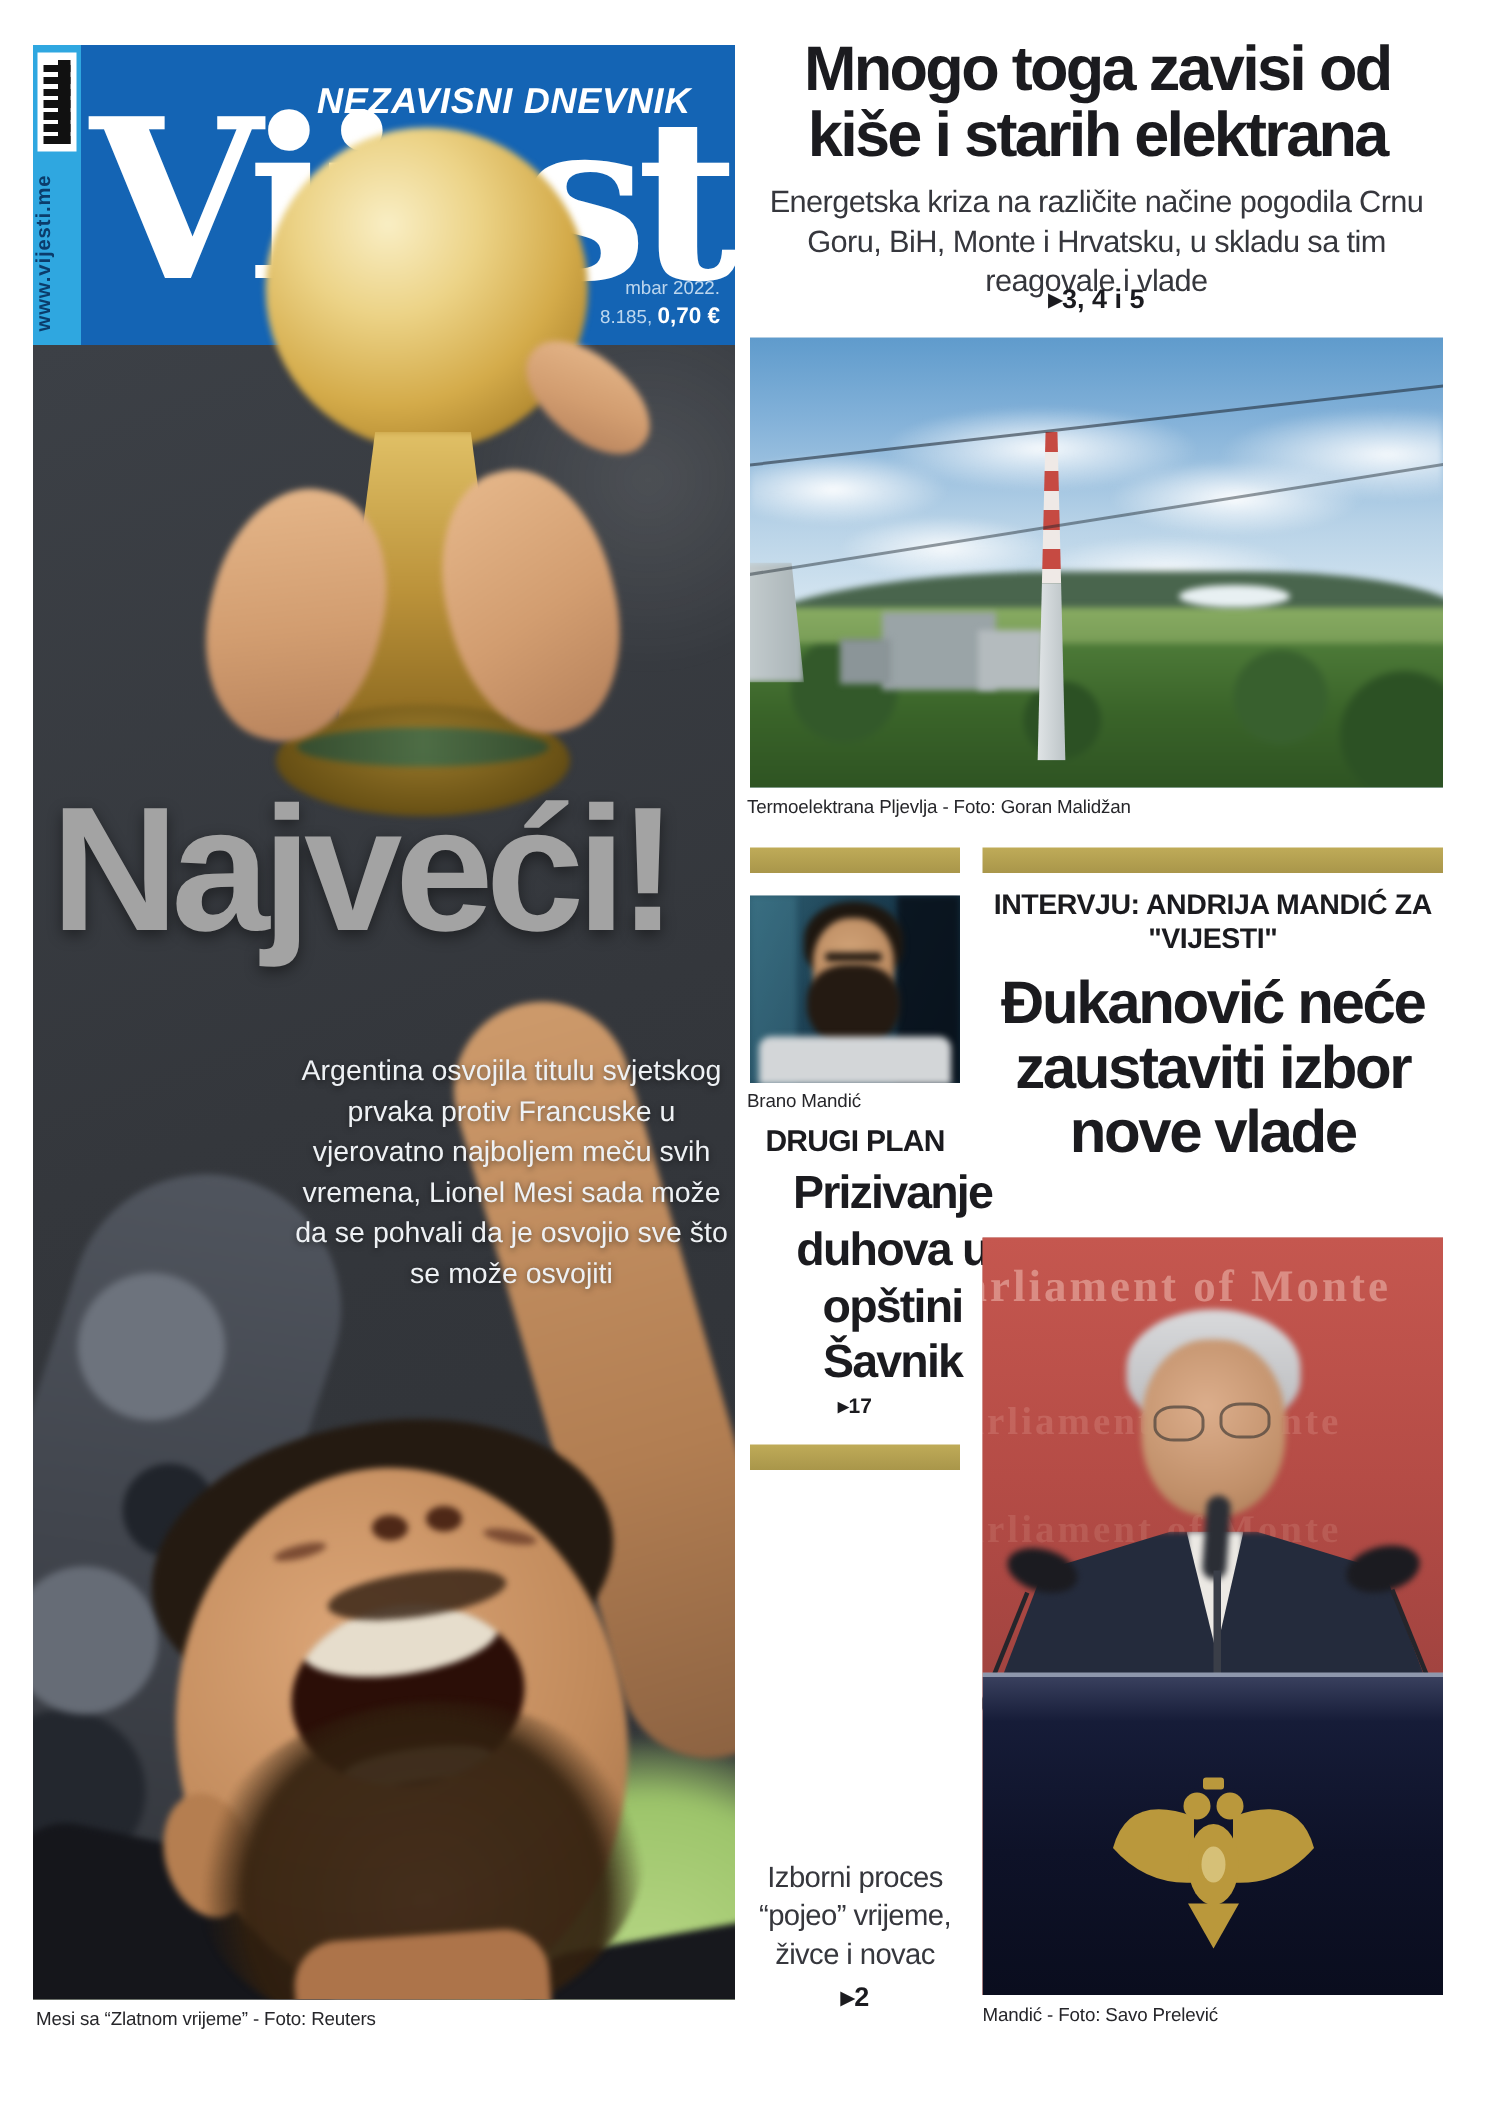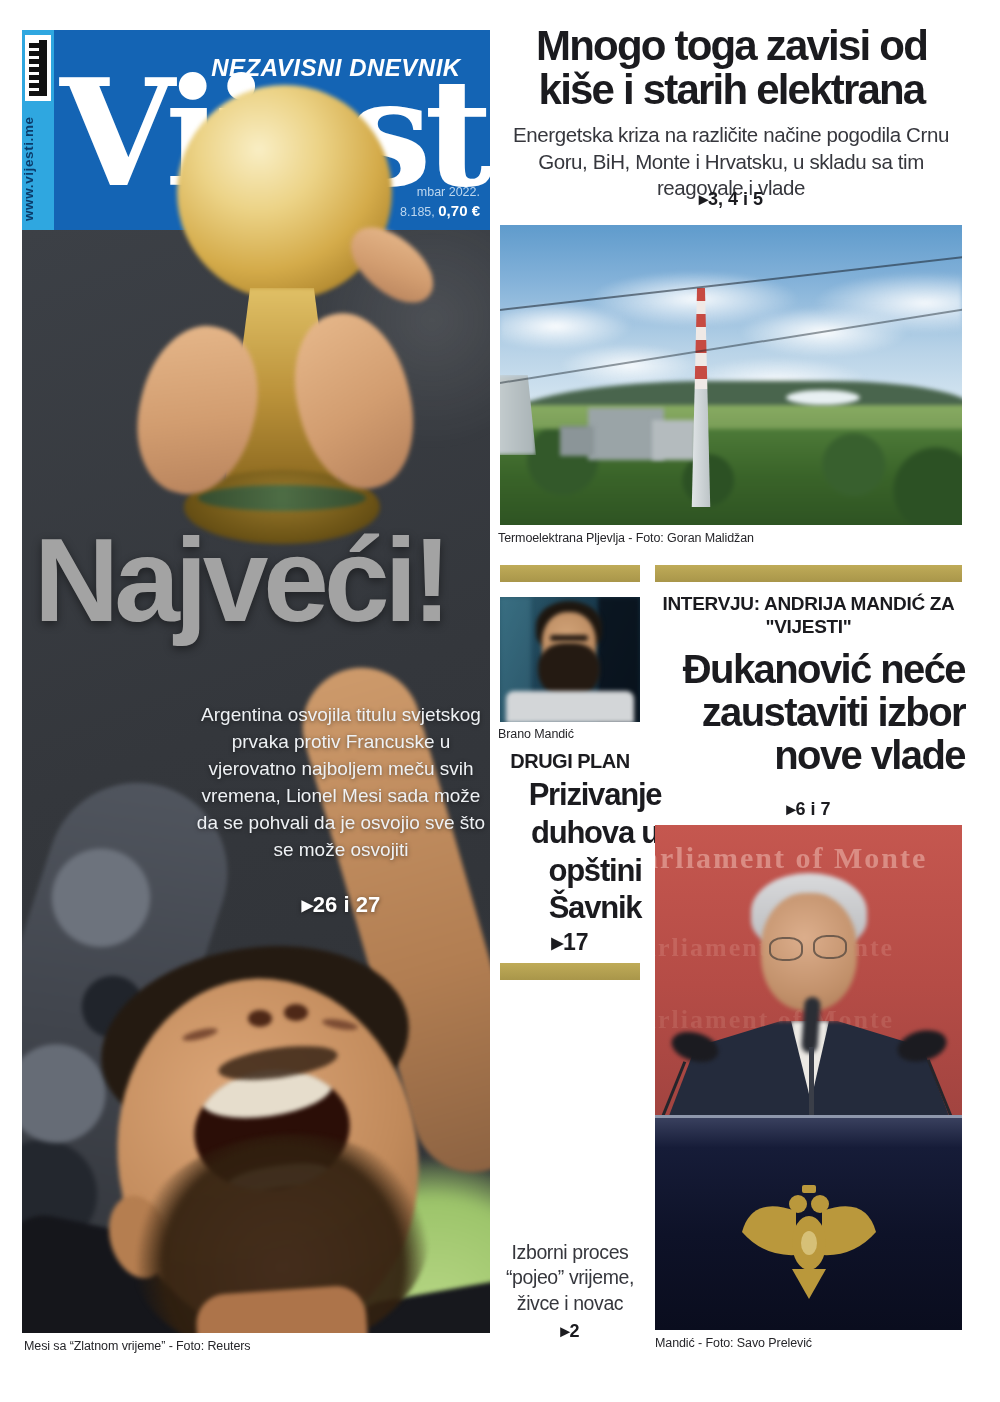--- a/index.html
+++ b/index.html
@@ -186,32 +186,32 @@
     background:radial-gradient(circle at 45% 35%, #d0a277 0%, #b8875d 70%, #9a6c46 100%); }
   .bp-brow { left:50px; top:38px; width:38px; height:6px; background:#241a12; border-radius:3px; }
   .bp-beard { left:38px; top:46px; width:62px; height:56px; border-radius:42% 42% 50% 50%; background:#241a12; }
   .bp-shirt { left:6px; top:94px; width:128px; height:32px; border-radius:8px 8px 0 0; background:#d3d6d8; }
   #bp-caption { left:498px; top:727px; }
 
   #dp-kicker { left:492px; top:750px; width:156px; text-align:center;
     font-weight:bold; font-size:20px; letter-spacing:-.5px; }
   #dp-headline { left:517px; top:776px; width:156px; text-align:center;
     font-weight:bold; font-size:31px; line-height:1.22; letter-spacing:-1.2px; }
-  #dp-ref { left:492px; top:929px; width:156px; text-align:center; font-weight:bold; font-size:23px; }
+  #dp-ref { left:492px; top:929px; width:156px; text-align:center; font-weight:bold; font-size:14px; }
 
   #sv-headline { left:492px; top:990px; width:156px; text-align:center;
     font-weight:bold; font-size:31px; line-height:1.24; letter-spacing:-1.2px; }
   #sv-deck { left:492px; top:1240px; width:156px; text-align:center;
     font-size:19.5px; line-height:1.3; color:#36373d; font-weight:500; letter-spacing:-.4px; }
   #sv-ref { left:492px; top:1320px; width:156px; text-align:center; font-weight:bold; font-size:18px; }
 
   
   #iv-kicker { left:655px; top:592px; width:307px; text-align:center;
     font-weight:bold; font-size:19px; line-height:1.22; letter-spacing:-.3px; }
-  #iv-headline { left:652px; top:648px; width:313px; text-align:right;
+  #iv-headline { left:652px; top:648px; width:313px; text-align:center;
     font-weight:bold; font-size:40px; line-height:1.08; letter-spacing:-1.6px; }
   #iv-ref { left:655px; top:798px; width:307px; text-align:center; font-weight:bold; font-size:18px; }
 
   #iv-photo { left:655px; top:825px; width:307px; height:505px; overflow:hidden; background:#b04a45; }
   .iv-red { left:0; top:0; width:100%; height:290px;
     background:linear-gradient(180deg,#c5574f 0%, #b54c46 55%, #a24440 100%); }
   .iv-bktext { position:absolute; left:-12px; top:16px; width:150%;
     font-family:"Liberation Serif", serif; font-weight:bold; font-size:30px;
     color:rgba(255,226,214,.4); letter-spacing:2px; white-space:nowrap; }
   .iv-bktext2 { top:108px; color:rgba(255,220,205,.16); font-size:26px; }
@@ -289,21 +289,20 @@
       <div class="abs t-base soft"></div>
       <div class="abs t-base-ring soft"></div>
       <div class="abs hand h1 soft"></div>
       <div class="abs hand h2 soft"></div>
       <div class="abs hand h3 soft"></div>
     </div>
 
     <div id="cover-text">
       <div id="cover-headline">Najveći!</div>
       <div id="cover-deck">Argentina osvojila titulu svjetskog prvaka protiv Francuske u vjerovatno najboljem meču svih vremena, Lionel Mesi sada može da se pohvali da je osvojio sve što se može osvojiti</div>
-      <div id="cover-ref">▸26 i 27</div>
     </div>
   </div>
 
   <div id="cover-caption" class="abs caption">Mesi sa “Zlatnom vrijeme” - Foto: Reuters</div>
 
   <div id="lead-headline" class="abs ink">Mnogo toga zavisi od kiše i starih elektrana</div>
   <div id="lead-deck" class="abs">Energetska kriza na različite načine pogodila Crnu Goru, BiH, Monte i Hrvatsku, u skladu sa tim reagovale i vlade</div>
   <div id="lead-ref" class="abs ink">▸3, 4 i 5</div>
 
   <div id="pp-photo" class="abs">
@@ -343,21 +342,20 @@
 
   <div id="dp-kicker" class="abs ink">DRUGI PLAN</div>
   <div id="dp-headline" class="abs ink">Prizivanje duhova u opštini Šavnik</div>
   <div id="dp-ref" class="abs ink">▸17</div>
 
   <div id="sv-deck" class="abs">Izborni proces “pojeo” vrijeme, živce i novac</div>
   <div id="sv-ref" class="abs ink">▸2</div>
 
   <div id="iv-kicker" class="abs ink">INTERVJU: ANDRIJA MANDIĆ ZA "VIJESTI"</div>
   <div id="iv-headline" class="abs ink">Đukanović neće zaustaviti izbor nove vlade</div>
-  <div id="iv-ref" class="abs ink">▸6 i 7</div>
 
   <div id="iv-photo" class="abs">
     <div class="abs iv-red"></div>
     <div class="iv-bktext">arliament of Monte</div>
     <div class="iv-bktext iv-bktext2">arliament of Monte</div>
     <div class="iv-bktext iv-bktext3">arliament of Monte</div>
     <div class="abs iv-hair soft"></div>
     <div class="abs iv-face soft"></div>
     <div class="abs iv-glass-l"></div>
     <div class="abs iv-glass-r"></div>

